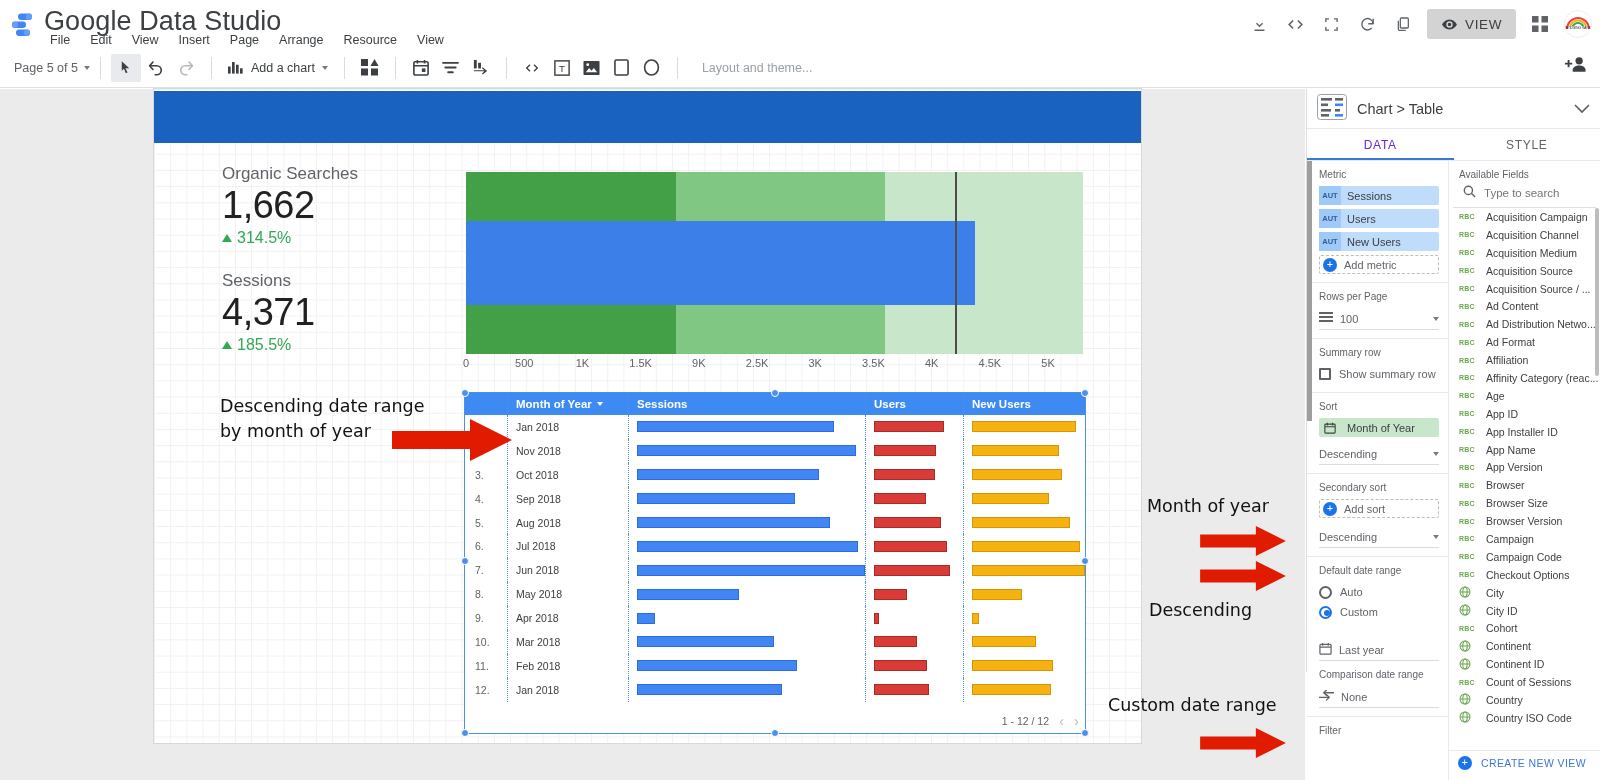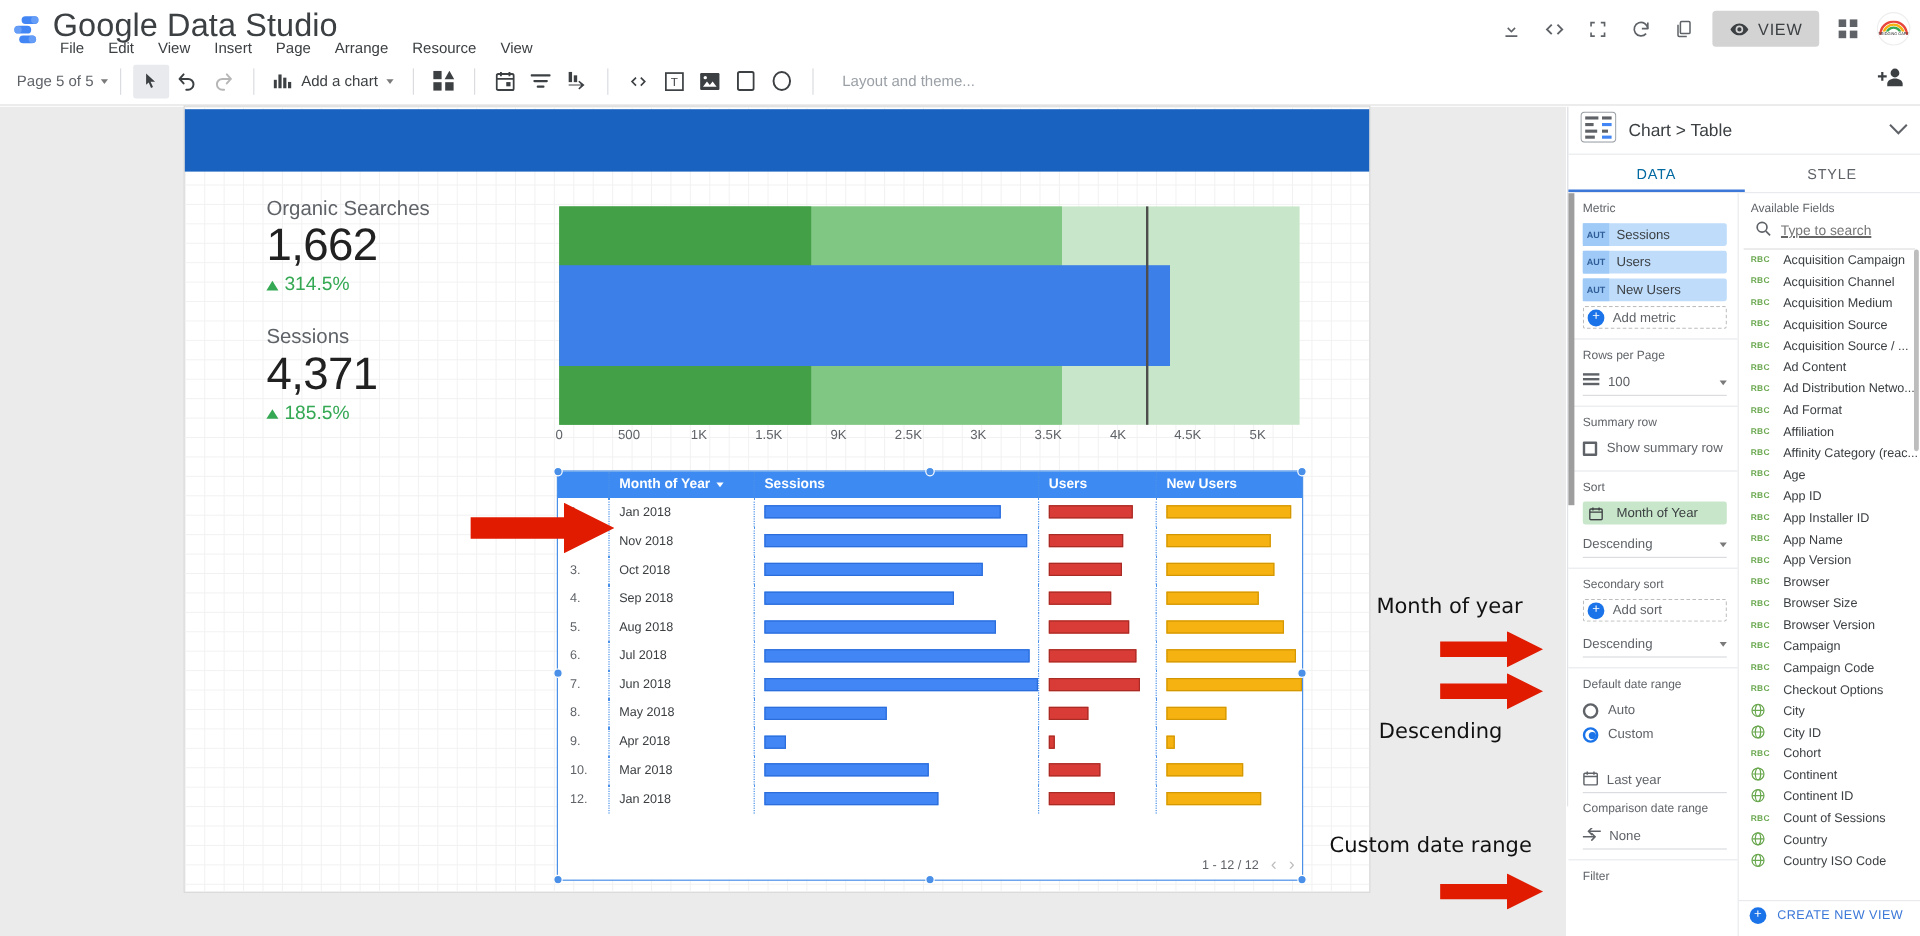--- a/index.html
+++ b/index.html
@@ -148,21 +148,21 @@
   .rhead {
     height: 40px; display: flex; align-items: center; gap: 10px; padding: 0 10px;
     border-bottom: 1px solid #e8eaed;
   }
   .rhead .title { font-size: 14.5px; color: #3c4043; flex: 1; }
   .rtabs { height: 32px; display: flex; border-bottom: 1px solid #e8eaed; }
   .rtab {
     flex: 1; display: flex; align-items: center; justify-content: center;
     font-size: 12px; letter-spacing: .7px; color: #5f6368;
   }
-  .rtab.sel { color: #0369a1; box-shadow: inset 0 -2px 0 #3c78d8; }
+  .rtab.sel { color: #6d28d9; box-shadow: inset 0 -2px 0 #3c78d8; }
   .rbody { display: flex; height: 619px; }
   .rleft { width: 142px; border-right: 1px solid #e8eaed; background: #fff; position: relative; }
   .rright { width: 151px; position: relative; }
   .sect { padding: 8px 9px 8px 12px; border-bottom: 1px solid #e8eaed; }
   .sect .stitle { font-size: 10px; color: #5f6368; margin-bottom: 6px; }
   .chip {
     display: flex; align-items: center; gap: 6px; height: 19px; margin-bottom: 4px;
     background: #bfdcfb; border-radius: 2px; font-size: 11px; color: #3c4043;
     padding-right: 4px;
   }
@@ -187,21 +187,21 @@
   }
   .selrow .cap { flex: 1; }
   .caret { border-left: 3.5px solid transparent; border-right: 3.5px solid transparent; border-top: 4px solid #7a7a7a; }
   .cbox { width: 12px; height: 12px; border: 2px solid #5f6368; border-radius: 1px; }
   .radio { width: 13px; height: 13px; border: 2px solid #5f6368; border-radius: 50%; }
   .radio.on { border-color: #1a73e8; position: relative; }
   .radio.on::after { content: ""; position: absolute; left: 2.5px; top: 2.5px; width: 6px; height: 6px; border-radius: 50%; background: #1a73e8; }
   .optrow { display: flex; align-items: center; gap: 8px; height: 20px; font-size: 11px; color: #5f6368; }
 
   .afhead { font-size: 10px; color: #5f6368; padding: 8px 0 4px 10px; }
-  .searchrow { display: flex; align-items: center; gap: 8px; padding: 0 10px 5px 10px; border-bottom: 1px solid #e0e0e0; margin: 0 4px; text-decoration: underline; }
+  .searchrow { display: flex; align-items: center; gap: 8px; padding: 0 10px 5px 10px; border-bottom: 1px solid #e0e0e0; margin: 0 4px; }
   .searchrow input {
     border: none; outline: none; font-size: 11.5px; color: #3c4043; width: 108px;
     font-family: "Liberation Sans", sans-serif; background: transparent;
   }
   .fieldlist { position: relative; }
   .frow { display: flex; align-items: center; gap: 7px; height: 17.9px; padding-left: 10px; font-size: 10.5px; color: #3c4043; }
   .ftag { width: 20px; font-size: 7px; font-weight: bold; color: #6aa84f; letter-spacing: .2px; }
   .scrollthumb { position: absolute; right: 1px; top: 0px; width: 4px; height: 168px; background: #bdbdbd; border-radius: 2px; }
   .createnew {
     position: absolute; left: 0; bottom: 6px; width: 151px; height: 24px;
@@ -593,20 +593,33 @@
                 <div class="minibar mb-blue" style="width: 136.8px;"></div>
               </div>
               <div class="td c-usr">
                 <div class="minibar mb-red" style="width: 43.4185px;"></div>
               </div>
               <div class="td c-new">
                 <div class="minibar mb-amber" style="width: 63.7556px;"></div>
               </div>
             </div>
             <div class="trow">
+              <div class="td c-idx">11.</div>
+              <div class="td c-mon">Feb 2018</div>
+              <div class="td c-ses">
+                <div class="minibar mb-blue" style="width: 159.908px;"></div>
+              </div>
+              <div class="td c-usr">
+                <div class="minibar mb-red" style="width: 52.9073px;"></div>
+              </div>
+              <div class="td c-new">
+                <div class="minibar mb-amber" style="width: 81.4889px;"></div>
+              </div>
+            </div>
+            <div class="trow">
               <div class="td c-idx">12.</div>
               <div class="td c-mon">Jan 2018</div>
               <div class="td c-ses">
                 <div class="minibar mb-blue" style="width: 144.811px;"></div>
               </div>
               <div class="td c-usr">
                 <div class="minibar mb-red" style="width: 55.2077px;"></div>
               </div>
               <div class="td c-new">
                 <div class="minibar mb-amber" style="width: 79.3778px;"></div>
@@ -623,20 +636,24 @@
         <div class="handle" style="left:-4px; top:-4px;"></div>
         <div class="handle" style="left:306px; top:-4px;"></div>
         <div class="handle" style="right:-4px; top:-4px;"></div>
         <div class="handle" style="left:-4px; top:164px;"></div>
         <div class="handle" style="right:-4px; top:164px;"></div>
         <div class="handle" style="left:-4px; bottom:-4px;"></div>
         <div class="handle" style="left:306px; bottom:-4px;"></div>
         <div class="handle" style="right:-4px; bottom:-4px;"></div>
       </div>
 
+      <div class="ann" style="left:66px; top:305px; line-height:1.45;">
+        <div>Descending date range</div>
+        <div>by month of year</div>
+      </div>
       <svg class="redarrow" style="left:238px; top:330px;" width="120" height="42" viewBox="0 0 120 42">
         <path d="M0 12 H78 V0 L120 21 L78 42 V30 H0 Z" fill="#e01b00"></path>
       </svg>
 
     </div>
 
     <div class="ann" style="left:1147px; top:407px;">Month of year</div>
     <svg class="redarrow" style="left:1188px; top:437px;" width="110" height="30" viewBox="0 0 120 42">
       <path d="M0 12 H78 V0 L120 21 L78 42 V30 H0 Z" fill="#e01b00"></path>
     </svg>

